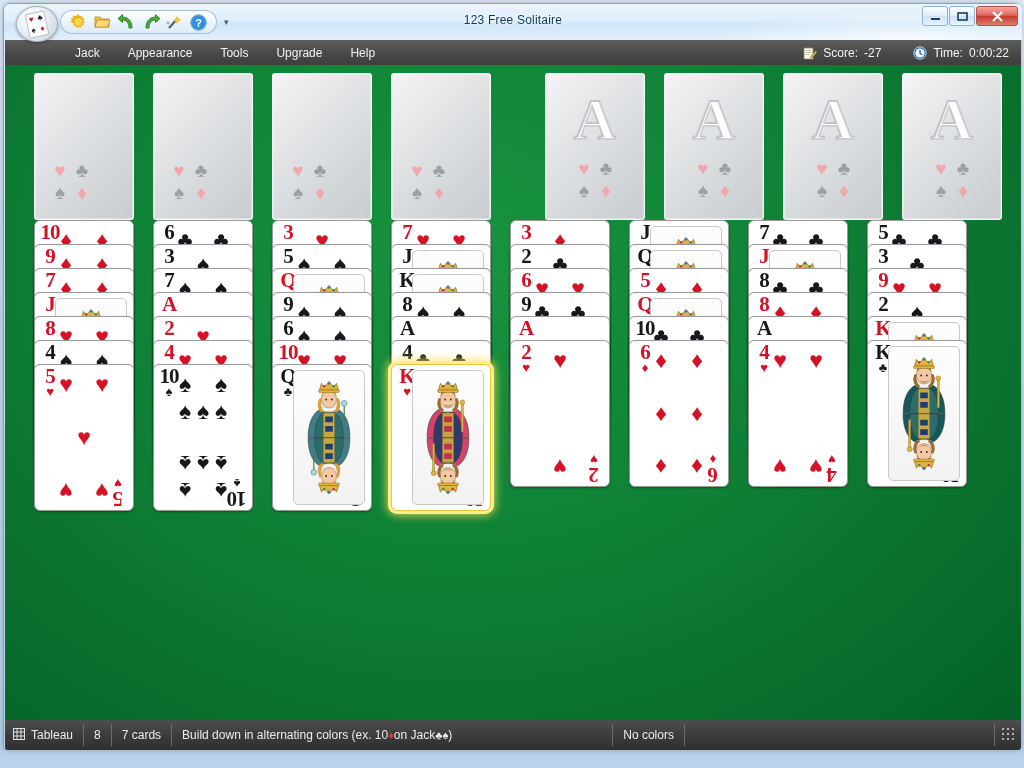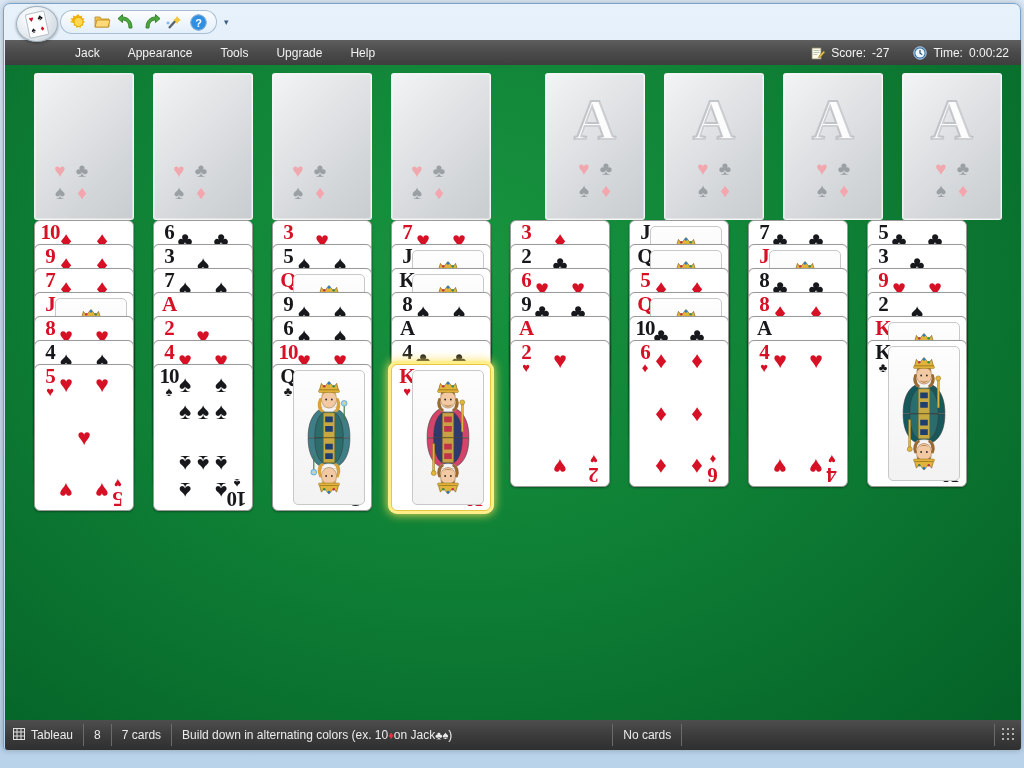--- a/index.html
+++ b/index.html
@@ -83,21 +83,21 @@
   
   #menubar {
     position:absolute; left:1px; top:36px; width:1016px; height:25px;
     background: linear-gradient(180deg,#5e5e5e 0%, #4a4a4a 50%, #3e3e3e 100%);
     display:flex; align-items:center;
   }
   .menu-item {
     color:#f2f2f2; font-size:12px; padding: 4px 12px; margin-left:4px; border-radius:2px;
   }
   .menu-item:first-child { margin-left: 58px; }
-  #status-right { position:absolute; right:12px; top:0; height:25px; display:flex; align-items:center; gap:24px; }
+  #status-right { position:absolute; right:12px; top:0; height:25px; display:flex; align-items:center; gap:32px; }
   .stat { display:flex; align-items:center; gap:6px; color:#f4f4f4; font-size:12px; }
   .stat .ico { width:14px; height:14px; display:flex; align-items:center; justify-content:center; }
 
   
   #playfield {
     position:absolute; left:1px; top:61px; width:1016px; height:655px;
     background: radial-gradient(ellipse at 45% 30%, #18943f 0%, #0f8136 45%, #046127 100%);
     overflow:hidden;
   }
 
@@ -192,20 +192,40 @@
     opacity:.8;
   }
   .mini-suit { font-size:11px; }
 </style>
 </head>
 <body>
 
 <div id="window-frame">
   <div id="frame-outer">
 
+    <div id="titlebar">
+      <div id="window-title">123 Free Solitaire</div>
+      <div id="win-buttons">
+        <div class="winbtn">
+          <svg width="11" height="9" viewBox="0 0 11 9">
+              <rect x="1" y="6" width="9" height="2" fill="#16405f"></rect>
+            </svg>
+        </div>
+        <div class="winbtn">
+          <svg width="11" height="9" viewBox="0 0 11 9">
+              <rect x="1" y="1" width="9" height="7" fill="none" stroke="#16405f" stroke-width="1.6"></rect>
+            </svg>
+        </div>
+        <div class="winbtn close">
+          <svg width="13" height="11" viewBox="0 0 13 11">
+              <path d="M2 1 L11 10 M11 1 L2 10" stroke="#fff" stroke-width="2.2" fill="none"></path>
+            </svg>
+        </div>
+      </div>
+    </div>
 
     <div id="orb">
       <div class="cardglyph">
         <span style="color:#d61126">♥</span>
           <span style="color:#16181c">♣</span>
         <span style="color:#16181c">♠</span>
           <span style="color:#d61126">♦</span>
       </div>
     </div>
 
@@ -1881,19 +1901,19 @@
       </div>
       <div class="sb-cell">8</div>
       <div class="sb-cell">7 cards</div>
       <div class="sb-cell" style="padding-right:160px;">
         <span>Build down in alternating colors (ex. 10 </span>
           <span class="mini-suit" style="color:#e8333f">♦</span>
           <span> on Jack </span>
           <span class="mini-suit">♣♠</span>
           <span>)</span>
       </div>
-      <div class="sb-cell">No cards</div>
+      <div class="sb-cell">No colors</div>
       <div class="sb-grow"></div>
       <div id="resize-grip"></div>
     </div>
 
   </div>
 </div>
 
 </body></html>

